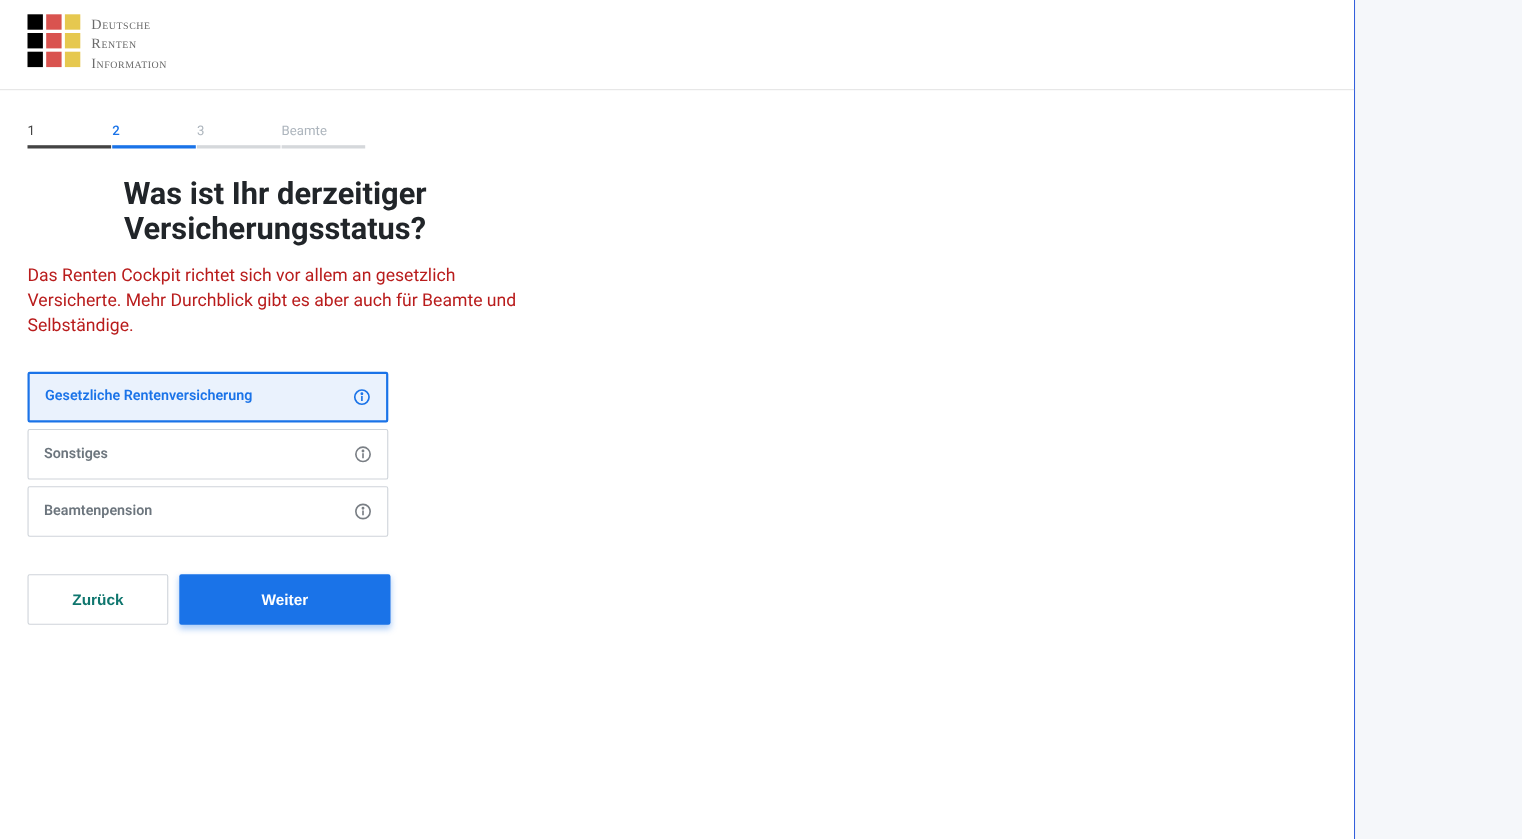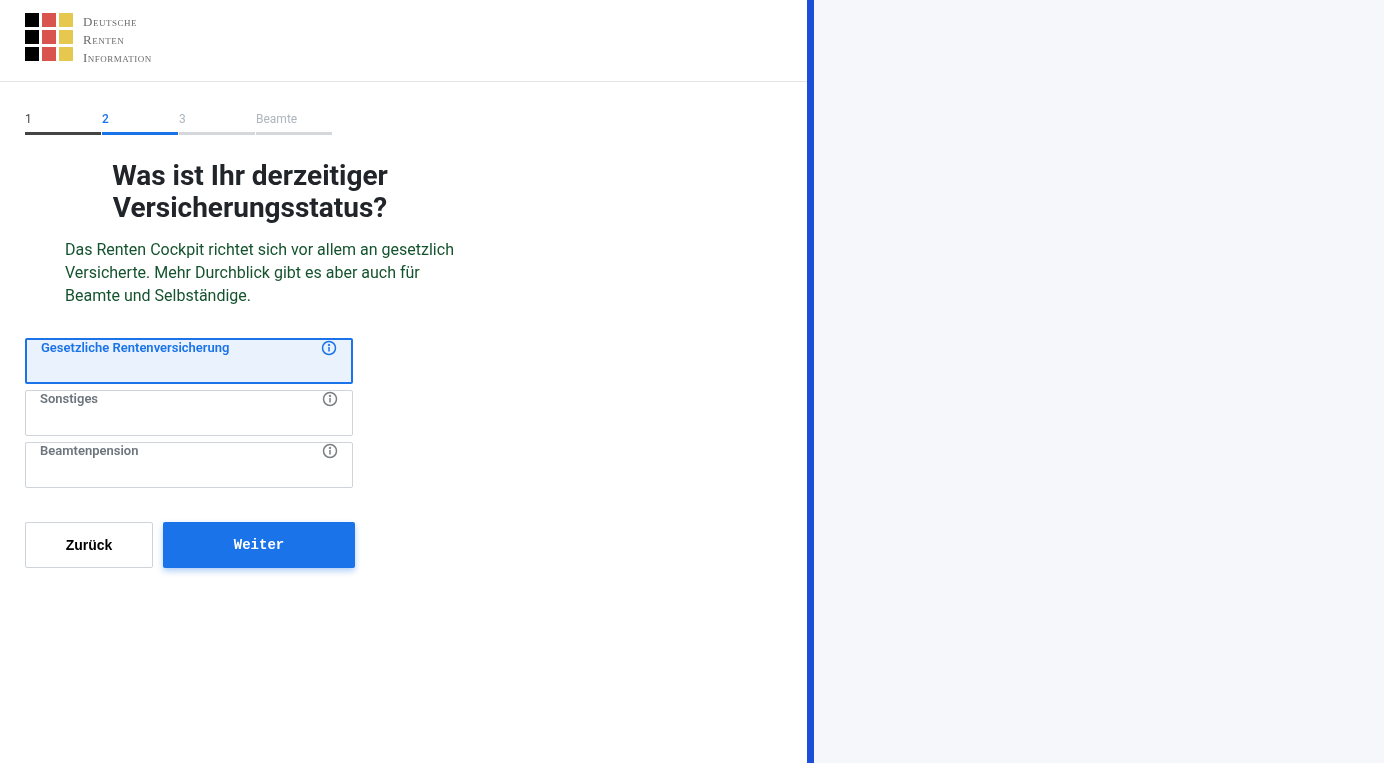--- a/index.html
+++ b/index.html
@@ -4,22 +4,22 @@
   <style>
     * { box-sizing: border-box; margin: 0; padding: 0; }
     body {
       font-family: -apple-system, BlinkMacSystemFont, "Segoe UI", Roboto, "Helvetica Neue", Arial, sans-serif;
       background: #fff;
       color: #212529;
       min-height: 100vh;
       display: flex;
     }
     .main-panel {
-      width: 814px;
-      border-right: 7px solid #1d4ed8;
+      width: 1232px;
+      border-right: 1px solid #1d4ed8;
       background: #fff;
     }
     .side-panel {
       flex: 1;
       background: #f5f7fa;
     }
     .header {
       padding: 13px 25px;
       border-bottom: 1px solid #e5e5e5;
       display: flex;
@@ -90,40 +90,40 @@
       font-size: 28px;
       font-weight: 700;
       line-height: 1.15;
       margin-bottom: 14px;
       color: #212529;
       text-align: center;
     }
     .subtitle {
       font-size: 16px;
       line-height: 1.45;
-      color: #14532d;
+      color: #b91c1c;
       margin-bottom: 30px;
-      margin-left: 40px;
     }
     .field-label {
       font-size: 14px;
       color: #888;
       margin-bottom: 12px;
       display: block;
     }
     .options {
       width: 328px;
       margin-bottom: 34px;
     }
     .option {
       width: 100%;
       height: 46px;
       border: 1px solid #cfd4da;
       background: #fff;
       display: flex;
+      align-items: center;
       justify-content: space-between;
       padding: 0 14px;
       margin-bottom: 6px;
       cursor: pointer;
       font-size: 13px;
       font-weight: 600;
       color: #6c757d;
       border-radius: 2px;
     }
     .option.selected {
@@ -149,29 +149,28 @@
       height: 46px;
       border-radius: 2px;
       font-size: 14px;
       font-weight: 600;
       cursor: pointer;
       border: none;
     }
     .btn-back {
       width: 128px;
       background: #fff;
-      color: #000000;
+      color: #0f766e;
       border: 1px solid #cfd4da;
     }
     .btn-next {
       width: 192px;
       background: #1a73e8;
       color: #fff;
       box-shadow: 0 3px 6px rgba(26,115,232,0.35);
-      font-family: Liberation Mono, monospace;
     }
   </style>
 </head>
 <body>
 
 <div class="main-panel">
   <div class="header">
     <div class="logo">
       <div class="flag-squares">
         <div class="flag-row">

